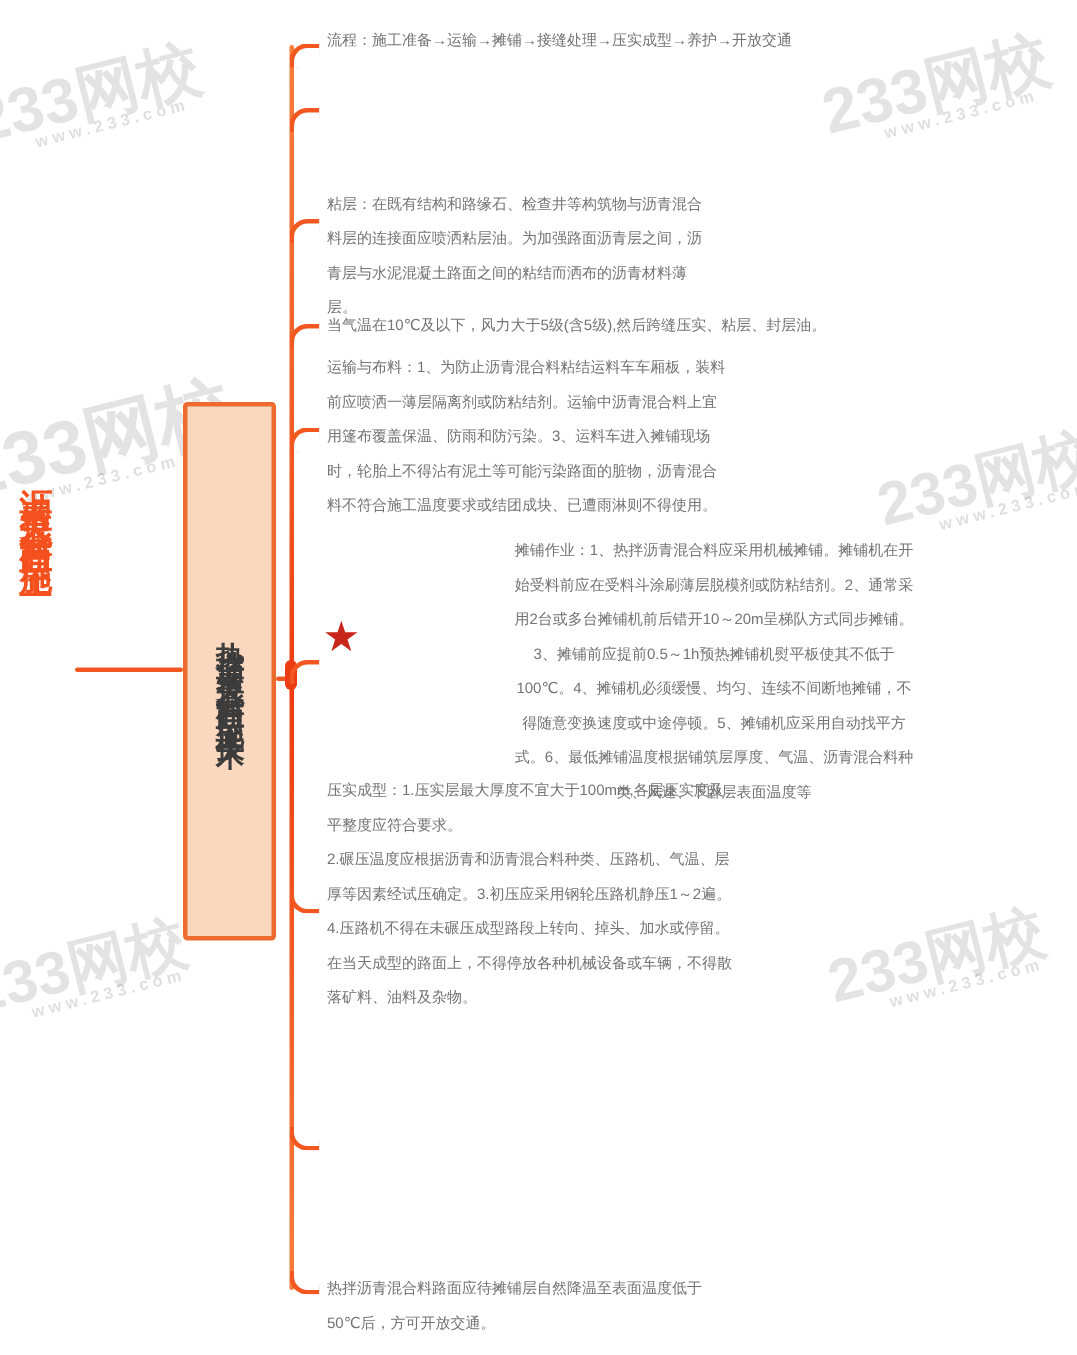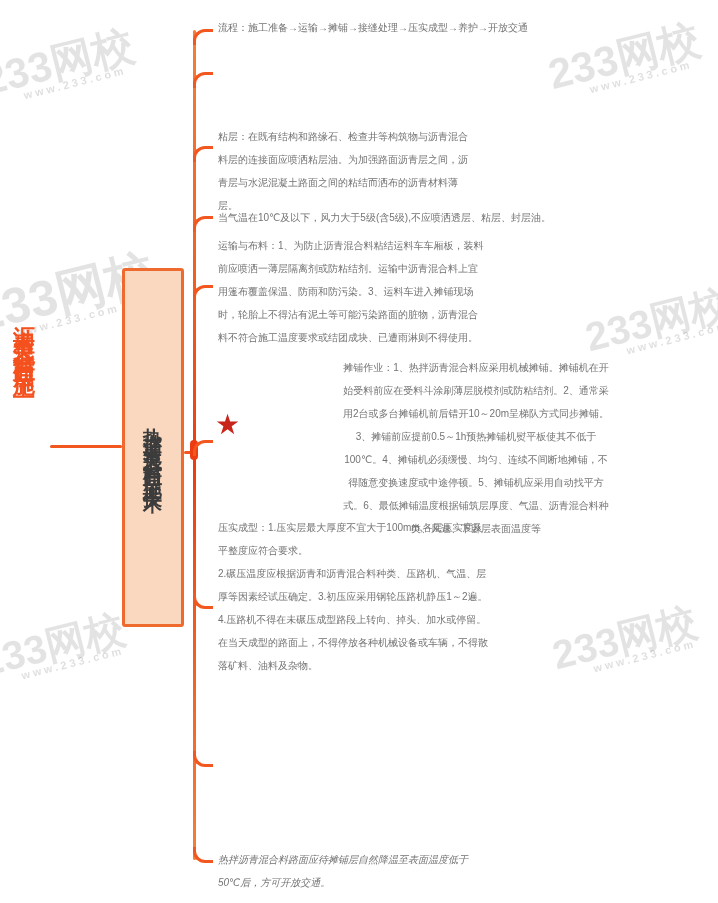--- a/index.html
+++ b/index.html
@@ -89,37 +89,37 @@
   <div class="hook down" style="top:751px;"></div>
   <div class="hook down" style="top:847px;"></div>
 
   <div class="star">★</div>
 
   <div class="branch-text" style="top:16px;">流程：施工准备→运输→摊铺→接缝处理→压实成型→养护→开放交通</div>
   <div class="branch-text" style="top:92px;margin-top:33px;">粘层：在既有结构和路缘石、检查井等构筑物与沥青混合
 料层的连接面应喷洒粘层油。为加强路面沥青层之间，沥
 青层与水泥混凝土路面之间的粘结而洒布的沥青材料薄
 层。</div>
-  <div class="branch-text" style="top:206px;">当气温在10℃及以下，风力大于5级(含5级),不应喷洒透层、粘层、封层油。</div>
+  <div class="branch-text" style="top:206px;">当气温在10℃及以下，风力大于5级(含5级),然后跨缝压实、粘层、封层油。</div>
   <div class="branch-text" style="top:234px;">运输与布料：1、为防止沥青混合料粘结运料车车厢板，装料
 前应喷洒一薄层隔离剂或防粘结剂。运输中沥青混合料上宜
 用篷布覆盖保温、防雨和防污染。3、运料车进入摊铺现场
 时，轮胎上不得沾有泥土等可能污染路面的脏物，沥青混合
 料不符合施工温度要求或结团成块、已遭雨淋则不得使用。</div>
   <div class="branch-text indent" style="top:356px;">摊铺作业：1、热拌沥青混合料应采用机械摊铺。摊铺机在开
 始受料前应在受料斗涂刷薄层脱模剂或防粘结剂。2、通常采
 用2台或多台摊铺机前后错开10～20m呈梯队方式同步摊铺。
 3、摊铺前应提前0.5～1h预热摊铺机熨平板使其不低于
 100℃。4、摊铺机必须缓慢、均匀、连续不间断地摊铺，不
 得随意变换速度或中途停顿。5、摊铺机应采用自动找平方
 式。6、最低摊铺温度根据铺筑层厚度、气温、沥青混合料种
 类、风速、下卧层表面温度等</div>
   <div class="branch-text" style="top:516px;">压实成型：1.压实层最大厚度不宜大于100mm,各层压实度及
 平整度应符合要求。
 2.碾压温度应根据沥青和沥青混合料种类、压路机、气温、层
 厚等因素经试压确定。3.初压应采用钢轮压路机静压1～2遍。
 4.压路机不得在未碾压成型路段上转向、掉头、加水或停留。
 在当天成型的路面上，不得停放各种机械设备或车辆，不得散
 落矿料、油料及杂物。</div>
-  <div class="branch-text" style="top:848px;font-style:italic;">热拌沥青混合料路面应待摊铺层自然降温至表面温度低于
+  <div class="branch-text" style="top:848px;">热拌沥青混合料路面应待摊铺层自然降温至表面温度低于
 50℃后，方可开放交通。</div>
 
 </div>
 
 </body></html>

